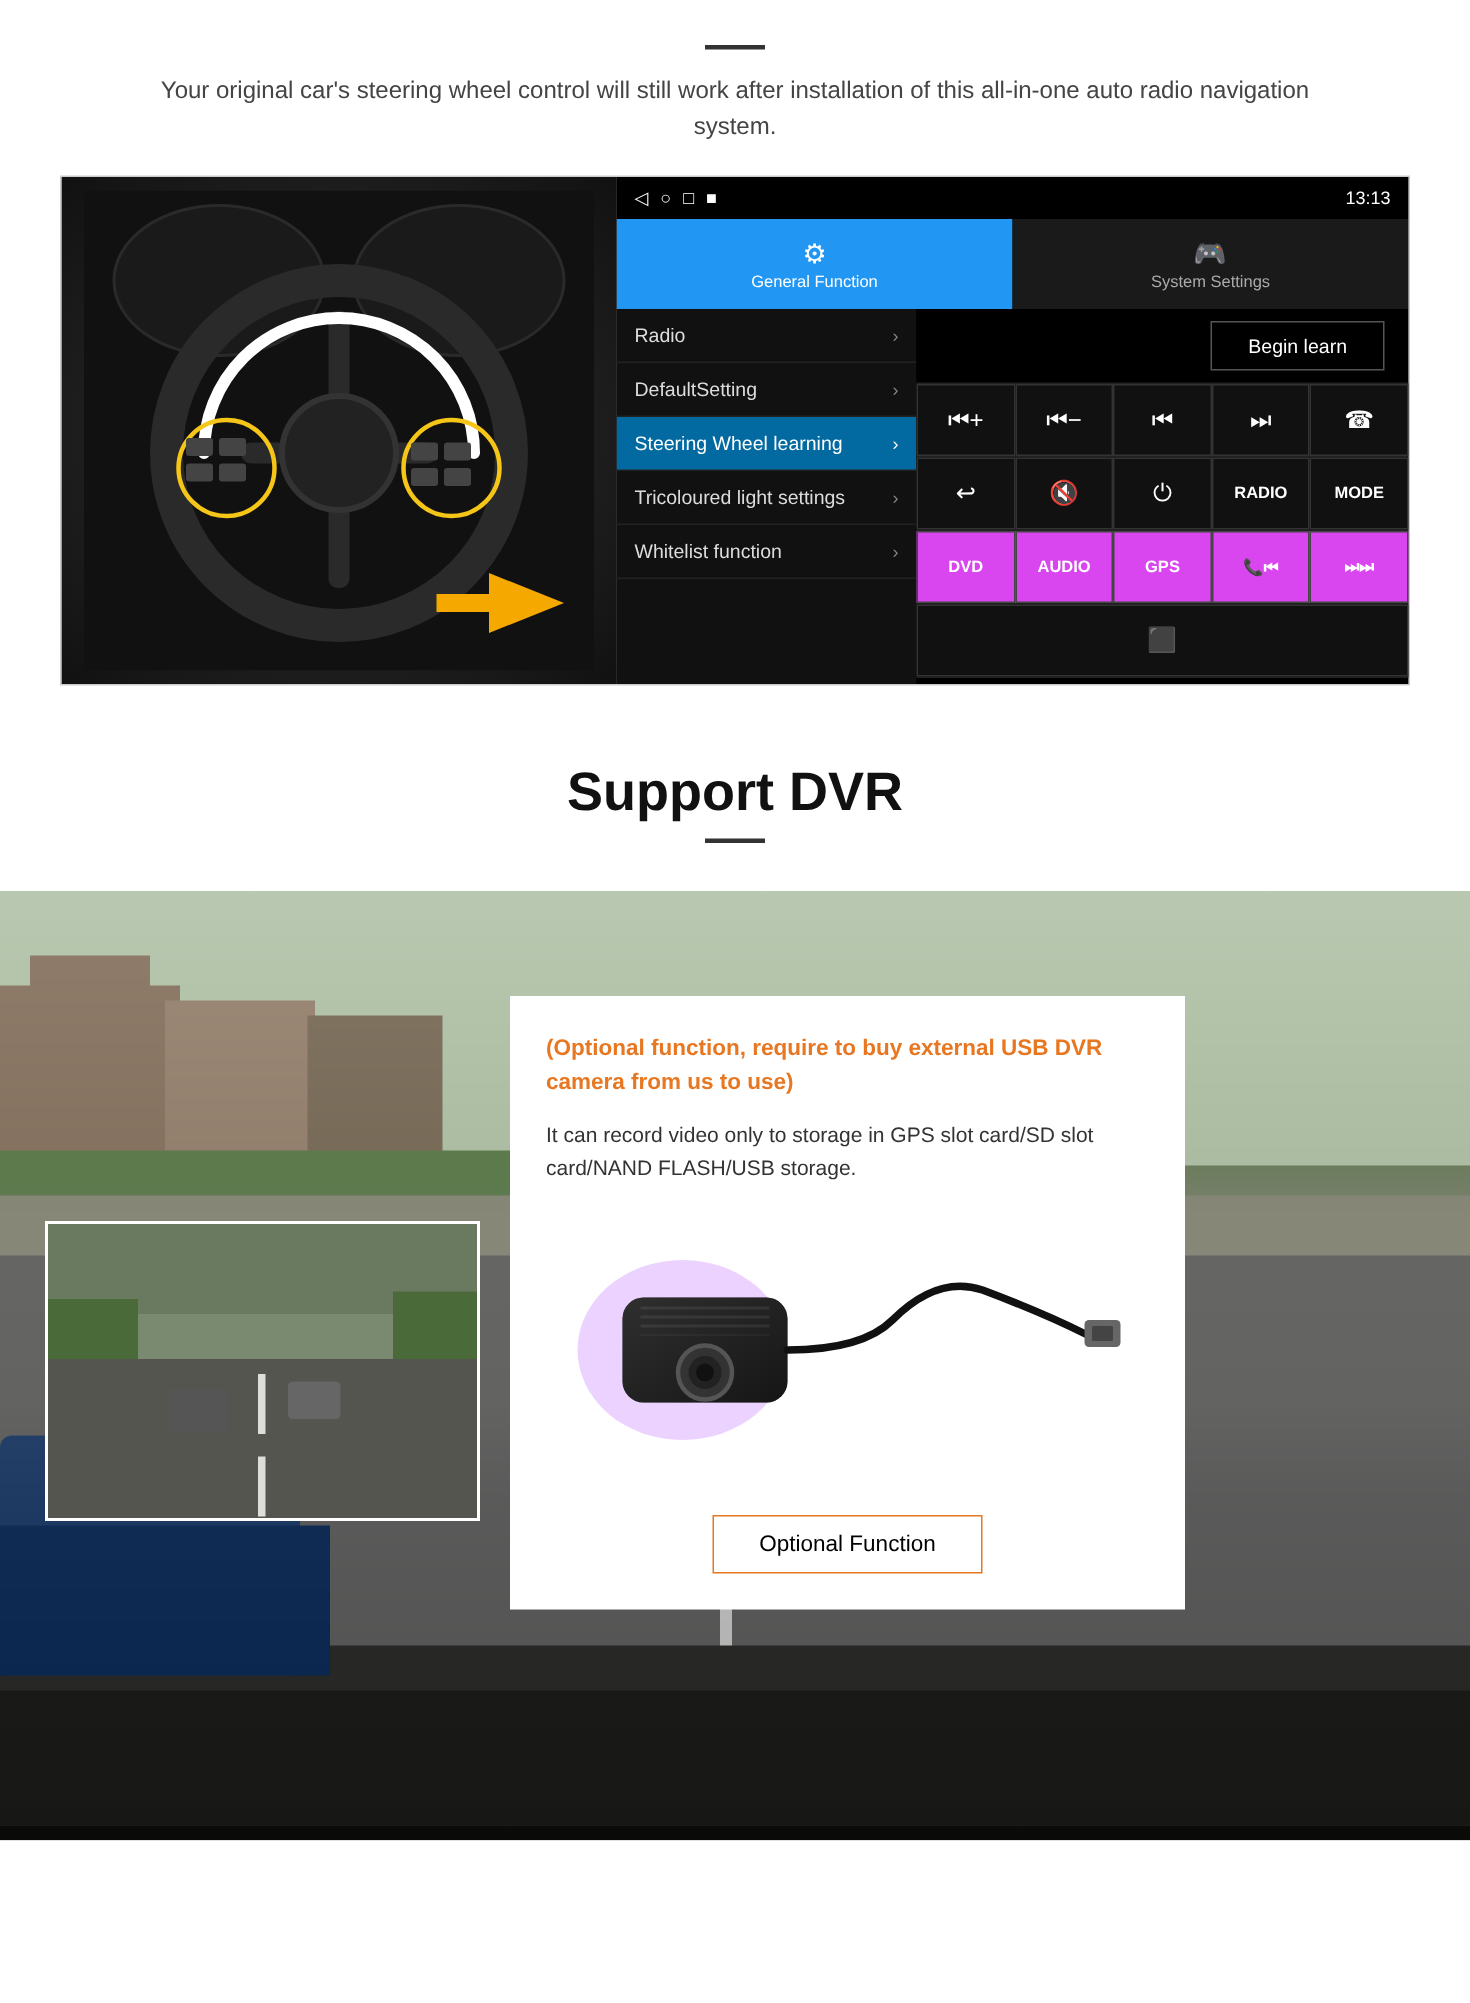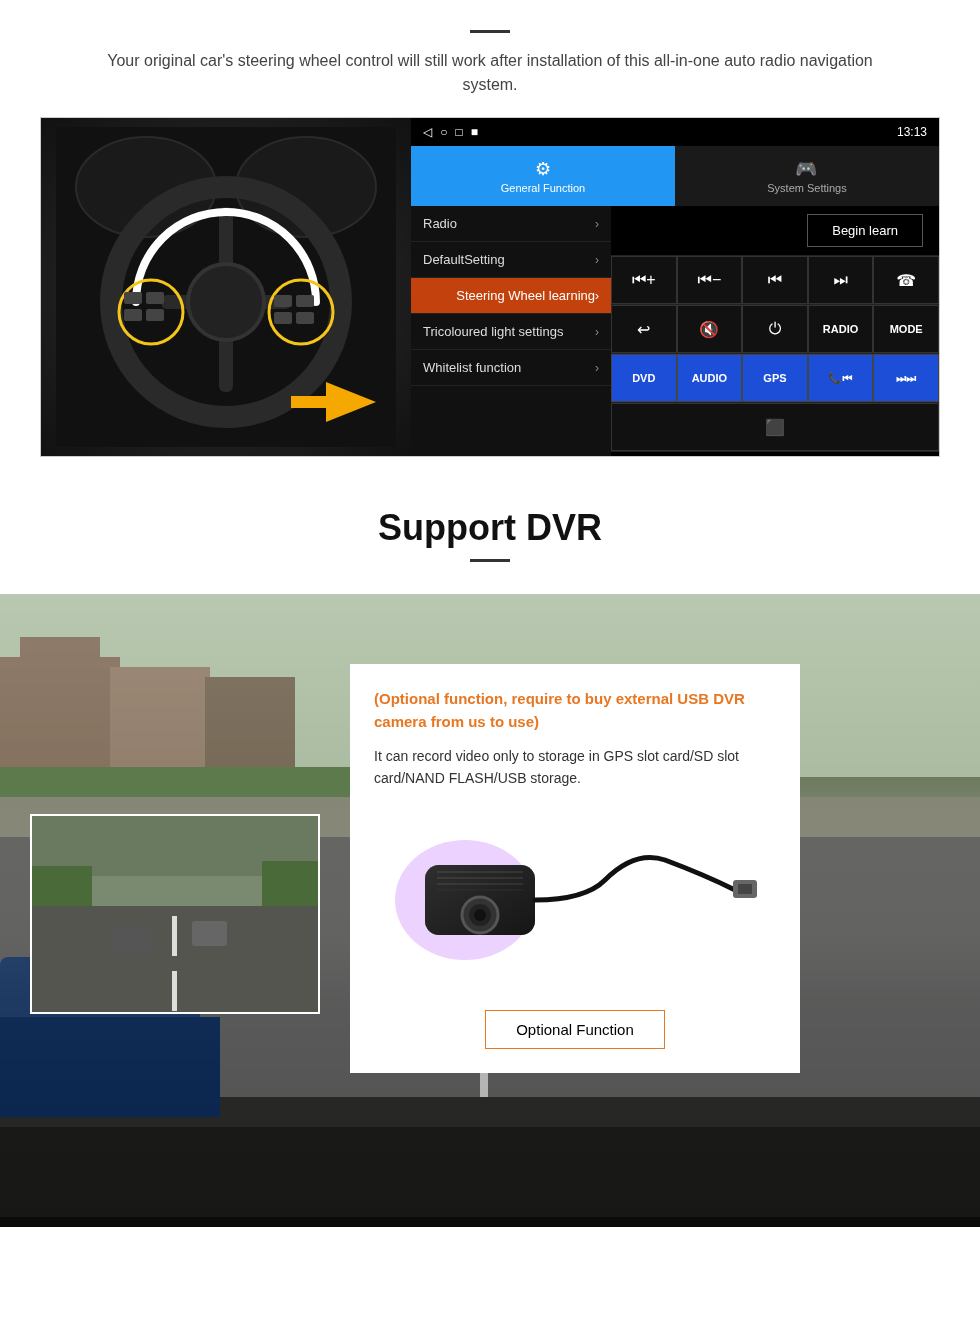--- a/index.html
+++ b/index.html
@@ -136,23 +136,22 @@
     .menu-item {
       display: flex;
       align-items: center;
       justify-content: space-between;
       padding: 10px 12px;
       color: #ddd;
       font-size: 13px;
       border-bottom: 1px solid #222;
     }
     .menu-item.active {
-      background: #c2410c;
-      color: #fff;
-      justify-content: flex-end;
+      background: #0369a1;
+      color: #fff;
     }
     .menu-arrow {
       color: #888;
       font-size: 12px;
     }
     .menu-item.active .menu-arrow {
       color: #fff;
     }
 
     .controls-panel {
@@ -190,21 +189,21 @@
       justify-content: center;
       font-size: 16px;
       height: 48px;
       cursor: pointer;
     }
     .ctrl-btn.wider {
       font-size: 11px;
       font-weight: bold;
     }
     .ctrl-btn-dvd {
-      background: #1d4ed8;
+      background: #d946ef;
       border: 1px solid #444;
       color: #fff;
       flex: 1;
       display: flex;
       align-items: center;
       justify-content: center;
       font-size: 11px;
       font-weight: bold;
       height: 48px;
       cursor: pointer;
@@ -244,21 +243,21 @@
           #1a1a18 80%,
           #0a0a08 100%
         );
     }
     .dvr-content-row {
       position: relative;
       z-index: 5;
       display: flex;
       align-items: flex-start;
       padding: 20px 30px 30px;
-      gap: 30px;
+      gap: 20px;
     }
     .dvr-screenshot-container {
       flex-shrink: 0;
       position: relative;
       margin-top: 200px;
     }
     .dvr-screenshot {
       width: 290px;
       height: 200px;
       border: 2px solid #fff;

